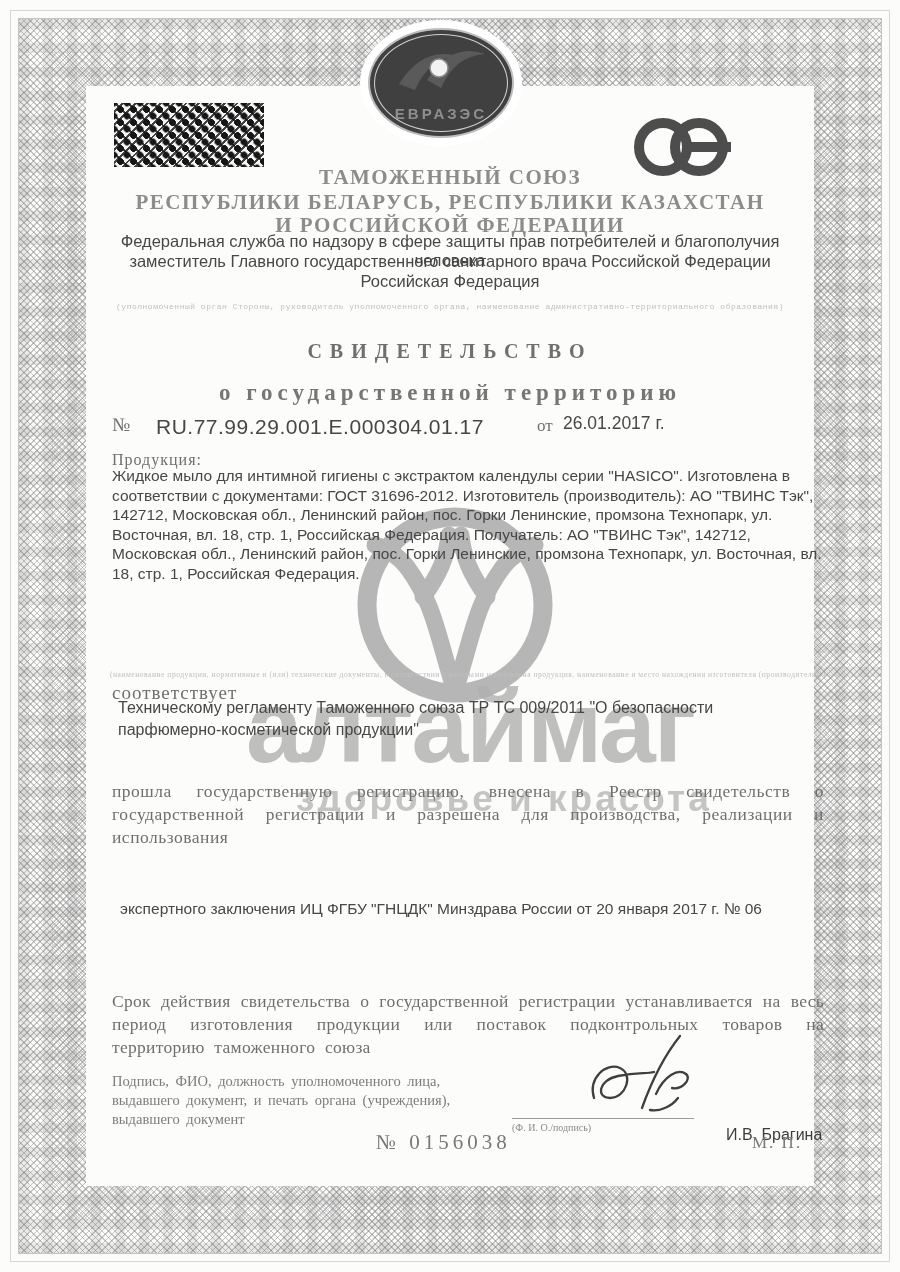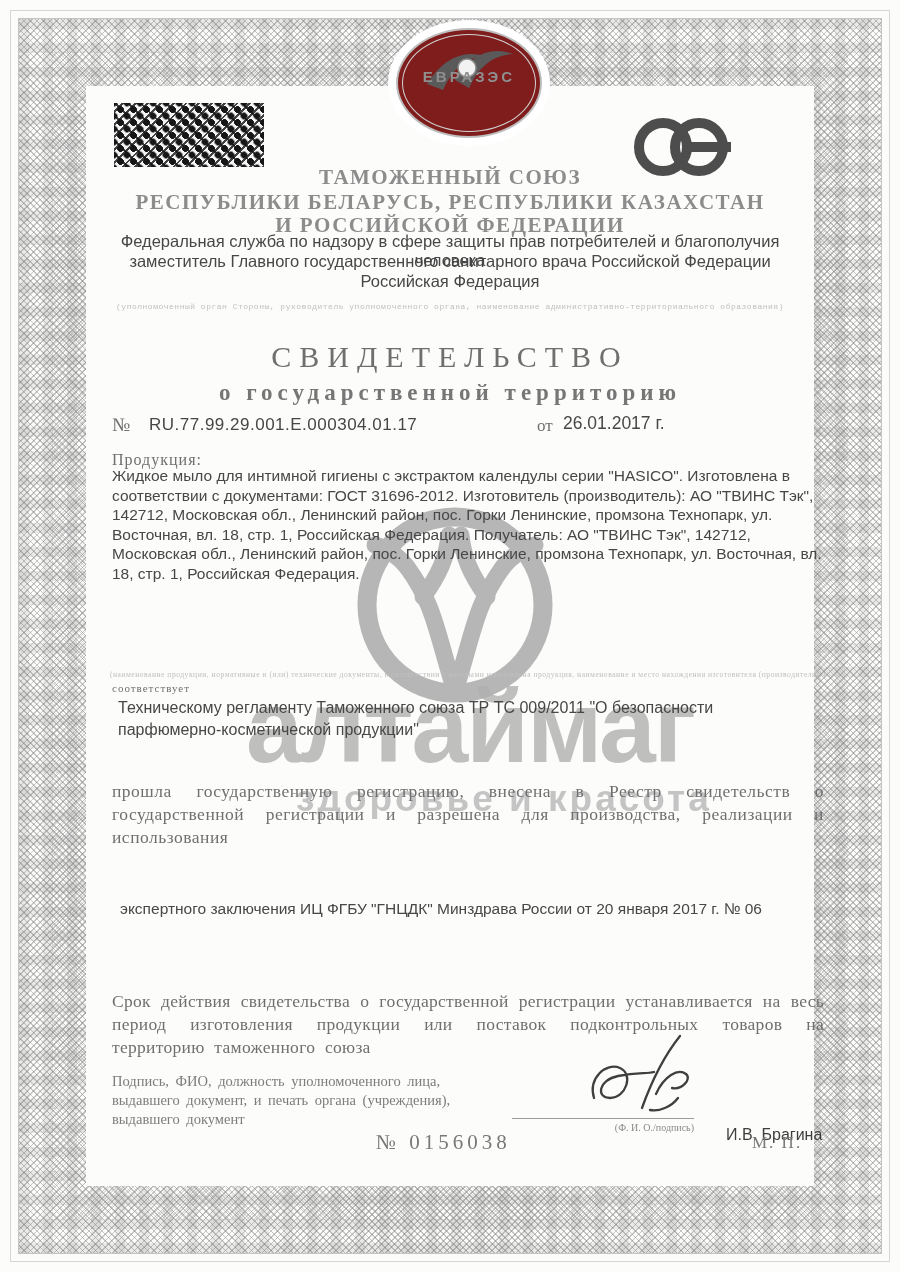--- a/index.html
+++ b/index.html
@@ -11,23 +11,23 @@
   .band-outer{inset:18px;border:1px solid #c4c4c4;background-image:
       repeating-linear-gradient(45deg, rgba(120,120,120,.42) 0 1.2px, transparent 1.2px 4.6px),
       repeating-linear-gradient(-45deg, rgba(120,120,120,.42) 0 1.2px, transparent 1.2px 4.6px),
       repeating-linear-gradient(0deg, rgba(110,110,110,.13) 0 10px, transparent 10px 24px),
       repeating-linear-gradient(90deg, rgba(110,110,110,.13) 0 10px, transparent 10px 24px);}
   .band-mid{inset:52px;background-image:
       repeating-linear-gradient(45deg, rgba(150,150,150,.30) 0 1px, transparent 1px 5px),
       repeating-linear-gradient(-45deg, rgba(150,150,150,.30) 0 1px, transparent 1px 5px);}
   .band-hole{inset:86px;background:#fcfcfb;}
   
-  .emblem{position:absolute;left:396px;top:28px;width:142px;height:106px;background:#7f1d1d;
+  .emblem{position:absolute;left:368px;top:28px;width:142px;height:106px;background:#404040;
           border:2px solid #bdbdbd;border-radius:50%;box-shadow:0 0 0 8px #ffffff;z-index:3;
-          display:flex;flex-direction:column;align-items:center;justify-content:center;}
+          display:flex;flex-direction:column;align-items:center;justify-content:flex-end;}
   .emblem:after{content:"";position:absolute;inset:4px;border:1px solid #d2d2d2;border-radius:50%;}
   .emblem-label{font-family:"Liberation Sans",sans-serif;font-size:15px;letter-spacing:3px;
           color:#8f8f8f;font-weight:bold;margin-bottom:14px;z-index:2;}
   .emblem svg{position:absolute;top:10px;left:50%;transform:translateX(-50%);}
   .security-pattern{position:absolute;left:114px;top:103px;width:150px;height:64px;z-index:3;
       background-color:#f4f4f4;
       background-image:
         radial-gradient(circle, #161616 34%, transparent 38%),
         radial-gradient(circle, #161616 34%, transparent 38%),
         repeating-linear-gradient(45deg, rgba(20,20,20,.8) 0 2px, transparent 2px 9px),
@@ -91,33 +91,33 @@
   </svg>
 
   <div class="ctr serif-h" style="top:165px;font-size:21px;">ТАМОЖЕННЫЙ СОЮЗ</div>
   <div class="ctr serif-h" style="top:190px;font-size:21px;">РЕСПУБЛИКИ БЕЛАРУСЬ, РЕСПУБЛИКИ КАЗАХСТАН</div>
   <div class="ctr serif-h" style="top:213px;font-size:21px;">И РОССИЙСКОЙ ФЕДЕРАЦИИ</div>
   <div class="ctr typed" style="top:232px;font-size:16.5px;">Федеральная служба по надзору в сфере защиты прав потребителей и благополучия человека</div>
   <div class="ctr typed" style="top:252px;font-size:16.5px;">заместитель Главного государственного санитарного врача Российской Федерации</div>
   <div class="ctr typed" style="top:272px;font-size:16.5px;">Российская Федерация</div>
   <div class="ctr tiny" style="top:302px;font-family:Liberation Mono, monospace;">(уполномоченный орган Стороны, руководитель уполномоченного органа, наименование административно-территориального образования)</div>
 
-  <div class="ctr" style="top:340px;font-size:30px;font-weight:normal;letter-spacing:8px;color:#6f6f6f;">СВИДЕТЕЛЬСТВО</div>
+  <div class="ctr" style="top:340px;font-size:20px;font-weight:bold;letter-spacing:8px;color:#6f6f6f;">СВИДЕТЕЛЬСТВО</div>
   <div class="ctr" style="top:380px;font-size:23px;font-weight:bold;letter-spacing:5px;color:#767676;">о государственной территорию</div>
 
   <div class="abs tmpl" style="left:112px;top:414px;font-size:19px;">№</div>
-  <div class="abs typed" style="left:149px;top:415px;font-size:17px;letter-spacing:.5px;">RU.77.99.29.001.Е.000304.01.17</div>
+  <div class="abs typed" style="left:156px;top:415px;font-size:21px;letter-spacing:.5px;">RU.77.99.29.001.Е.000304.01.17</div>
   <div class="abs tmpl" style="left:537px;top:416px;font-size:17px;">от</div>
   <div class="abs typed" style="left:563px;top:413px;font-size:17.5px;">26.01.2017 г.</div>
 
   <div class="abs tmpl" style="left:112px;top:451px;font-size:16px;letter-spacing:1px;">Продукция:</div>
   <div class="abs typed" style="left:112px;top:466px;width:712px;font-size:15.5px;line-height:19.5px;">Жидкое мыло для интимной гигиены с экстрактом календулы серии "HASICO". Изготовлена в соответствии с документами: ГОСТ 31696-2012. Изготовитель (производитель): АО "ТВИНС Тэк", 142712, Московская обл., Ленинский район, пос. Горки Ленинские, промзона Технопарк, ул. Восточная, вл. 18, стр. 1, Российская Федерация. Получатель: АО "ТВИНС Тэк", 142712, Московская обл., Ленинский район, пос. Горки Ленинские, промзона Технопарк, ул. Восточная, вл. 18, стр. 1, Российская Федерация.</div>
   <div class="abs tiny" style="left:110px;top:670px;width:716px;font-size:7.6px;white-space:nowrap;overflow:hidden;">(наименование продукции, нормативные и (или) технические документы, в соответствии с которыми изготовлена продукция, наименование и место нахождения изготовителя (производителя), получателя)</div>
 
-  <div class="abs tmpl" style="left:112px;top:682px;font-size:11px;letter-spacing:1px;">соответствует</div>
+  <div class="abs tmpl" style="left:112px;top:682px;font-size:19px;letter-spacing:1px;">соответствует</div>
   <div class="abs typed" style="left:118px;top:697px;width:700px;font-size:16px;line-height:22px;">Техническому регламенту Таможенного союза ТР ТС 009/2011 "О безопасности парфюмерно-косметической продукции"</div>
 
   <div class="abs tmpl just" style="left:112px;top:780px;width:712px;font-size:17.5px;line-height:23px;word-spacing:6px;letter-spacing:.5px;">прошла государственную регистрацию, внесена в Реестр свидетельств о государственной регистрации и разрешена для производства, реализации и использования</div>
 
   <div class="abs typed" style="left:120px;top:900px;font-size:15.5px;">экспертного заключения ИЦ ФГБУ "ГНЦДК" Минздрава России от 20 января 2017 г. № 06</div>
 
   <div class="abs tmpl just" style="left:112px;top:990px;width:712px;font-size:17.5px;line-height:23px;word-spacing:5px;letter-spacing:.3px;">Срок действия свидетельства о государственной регистрации устанавливается на весь период изготовления продукции или поставок подконтрольных товаров на территорию таможенного союза</div>
 
   <div class="abs tmpl" style="left:112px;top:1072px;width:340px;font-size:14.5px;line-height:19px;word-spacing:3px;color:#7c7c7c;">Подпись, ФИО, должность уполномоченного лица, выдавшего документ, и печать органа (учреждения), выдавшего документ</div>
 
@@ -126,18 +126,18 @@
       <path d="M14 66 C8 46 26 30 40 36 C54 42 46 66 30 66 C16 66 18 48 38 44 C58 40 66 42 74 40"></path>
       <path d="M62 76 C72 48 84 24 100 4"></path>
       <path d="M76 62 C84 44 98 36 106 42 C112 47 102 58 92 56"></path>
       <path d="M70 78 C80 80 92 74 98 66"></path>
     </g>
   </svg>
 
   <div class="abs typed" style="left:726px;top:1083px;font-size:16px;color:#3e3e3e;margin-top:43px;">И.В. Брагина</div>
 
   <div class="sig-line"></div>
-  <div class="abs" style="left:512px;top:1122px;width:182px;text-align:right;font-size:10px;color:#8a8a8a;">(Ф. И. О./подпись)</div>
+  <div class="abs" style="left:512px;top:1122px;width:182px;text-align:left;font-size:10px;color:#8a8a8a;">(Ф. И. О./подпись)</div>
 
   <div class="abs" style="left:376px;top:1130px;font-size:21px;letter-spacing:4px;color:#787878;">№ 0156038</div>
   <div class="abs" style="left:752px;top:1133px;font-size:17px;letter-spacing:2px;color:#7a7a7a;">М. П.</div>
 
 </div>
 
 </body></html>

